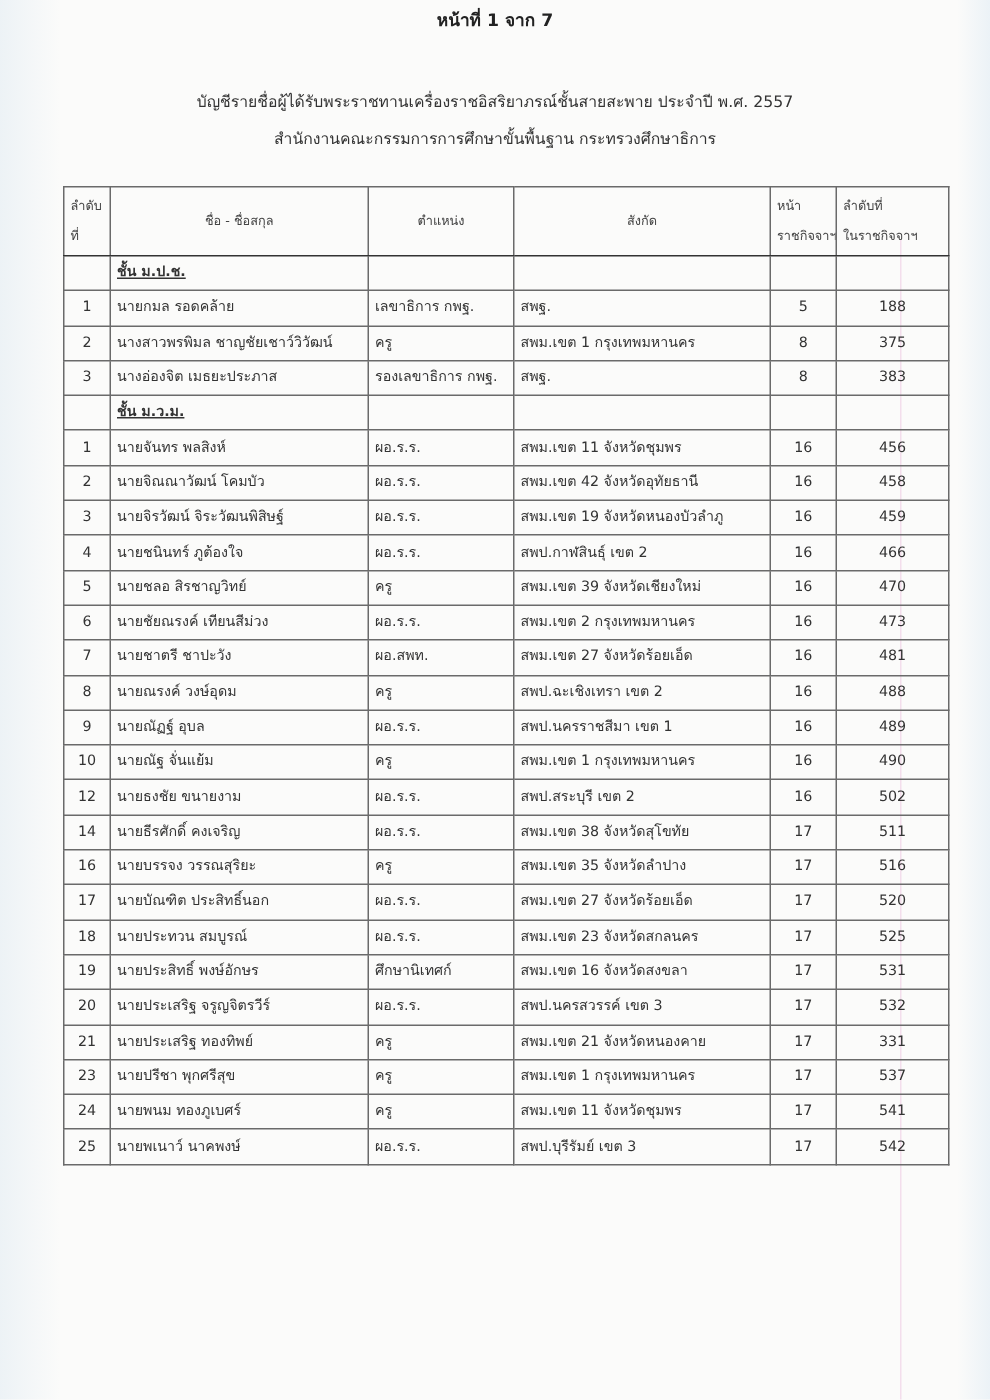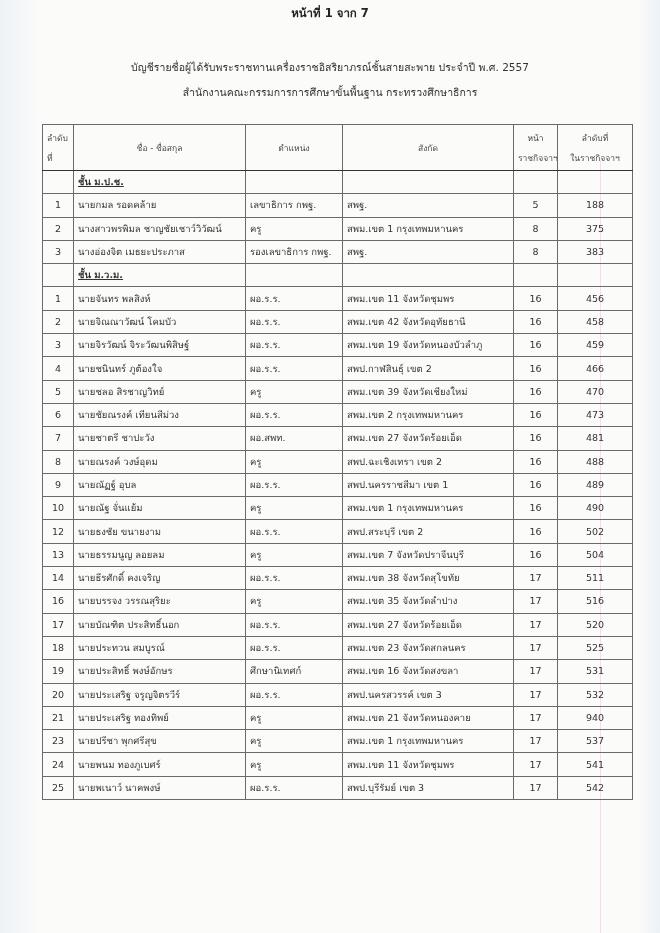--- a/index.html
+++ b/index.html
@@ -49,21 +49,21 @@
   table.roster { border: 1.5px solid #333; }
   table.roster thead th {
     height: 45px; line-height: 20px;
     border-bottom: 1.5px solid #333;
     vertical-align: middle;
     font-size: 8.5px;
     color: #444;
   }
   table.roster th.col-no { text-align: left; }
   table.roster th.col-name, table.roster th.col-pos, table.roster th.col-aff { text-align: center; }
-  table.roster th.col-page, table.roster th.col-rank { text-align: center; }
+  table.roster th.col-page, table.roster th.col-rank { text-align: left; }
   td.no, td.page, td.rank { text-align: center; }
   td.name { padding-left: 8px; }
   td.pos, td.aff { padding-left: 2px; }
   tr.section td.name {
     font-weight: bold; text-decoration: underline; color: #333;
   }
   .c1 { width: 31px; }
   .c2 { width: 172px; }
   .c3 { width: 97px; }
   .c4 { width: 171px; }
@@ -236,28 +236,20 @@
       </tr>
       <tr>
         <td class="no">12</td>
         <td class="name">นายธงชัย  ขนายงาม</td>
         <td class="pos">ผอ.ร.ร.</td>
         <td class="aff">สพป.สระบุรี เขต 2</td>
         <td class="page">16</td>
         <td class="rank">502</td>
       </tr>
       <tr>
-        <td class="no">13</td>
-        <td class="name">นายธรรมนูญ  ลอยลม</td>
-        <td class="pos">ครู</td>
-        <td class="aff">สพม.เขต 7 จังหวัดปราจีนบุรี</td>
-        <td class="page">16</td>
-        <td class="rank">504</td>
-      </tr>
-      <tr>
         <td class="no">14</td>
         <td class="name">นายธีรศักดิ์  คงเจริญ</td>
         <td class="pos">ผอ.ร.ร.</td>
         <td class="aff">สพม.เขต 38 จังหวัดสุโขทัย</td>
         <td class="page">17</td>
         <td class="rank">511</td>
       </tr>
       <tr>
         <td class="no">16</td>
         <td class="name">นายบรรจง  วรรณสุริยะ</td>
@@ -297,21 +289,21 @@
         <td class="aff">สพป.นครสวรรค์ เขต 3</td>
         <td class="page">17</td>
         <td class="rank">532</td>
       </tr>
       <tr>
         <td class="no">21</td>
         <td class="name">นายประเสริฐ  ทองทิพย์</td>
         <td class="pos">ครู</td>
         <td class="aff">สพม.เขต 21 จังหวัดหนองคาย</td>
         <td class="page">17</td>
-        <td class="rank">940</td>
+        <td class="rank">331</td>
       </tr>
       <tr>
         <td class="no">23</td>
         <td class="name">นายปรีชา  พุกศรีสุข</td>
         <td class="pos">ครู</td>
         <td class="aff">สพม.เขต 1 กรุงเทพมหานคร</td>
         <td class="page">17</td>
         <td class="rank">537</td>
       </tr>
       <tr>

